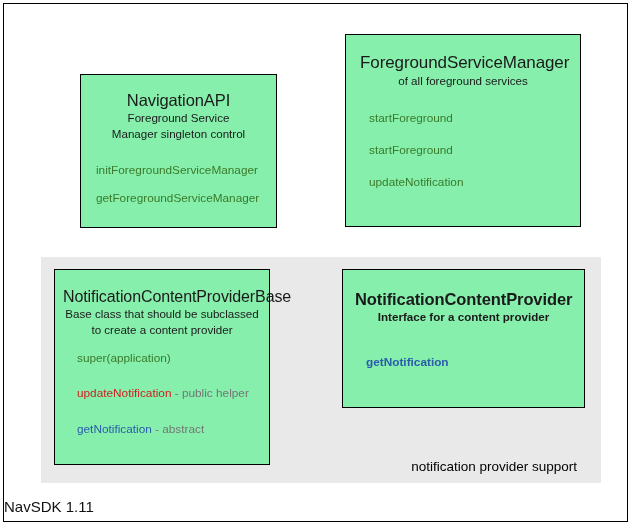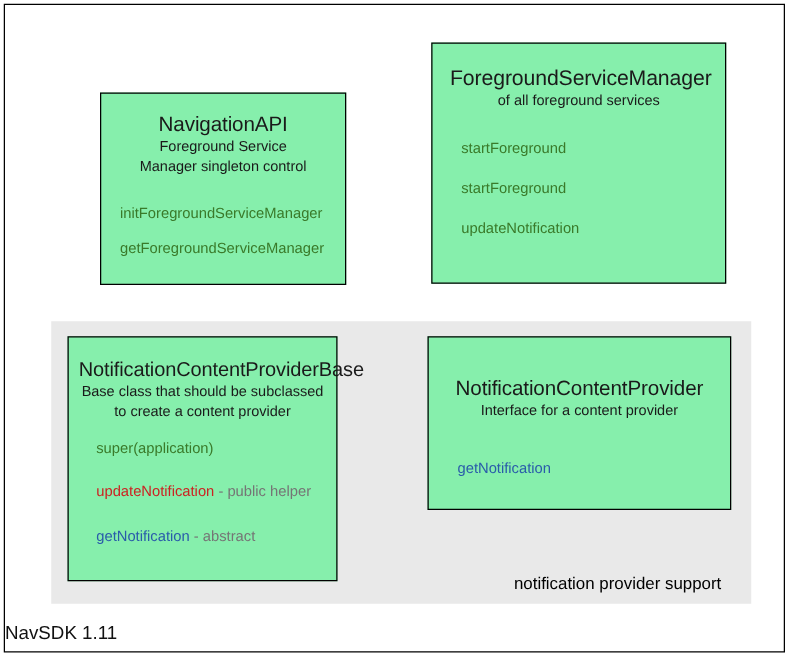--- a/index.html
+++ b/index.html
@@ -98,21 +98,22 @@
   #card-notification-content-provider-base {
     left: 50px; top: 265px; width: 216px; height: 196px;
     padding: 18px 8px 0 8px;
   }
   #card-notification-content-provider-base .card-title { font-size: 16px; }
   #card-notification-content-provider-base .methods { padding-left: 14px; }
   #card-notification-content-provider-base .method { margin-bottom: 21px; }
 
   #card-notification-content-provider {
     left: 338px; top: 265px; width: 243px; height: 139px;
-    padding: 32px 12px 0 12px;
+    padding: 20px 12px 0 12px;
+    font-weight: bold;
   }
   #card-notification-content-provider .methods { margin-top: 30px; padding-left: 11px; }
   #card-notification-content-provider .method { margin-bottom: 10px; }
 
   .footer {
     position: absolute;
     left: 0;
     right: 0;
     top: 494px;
     font-size: 15px;

